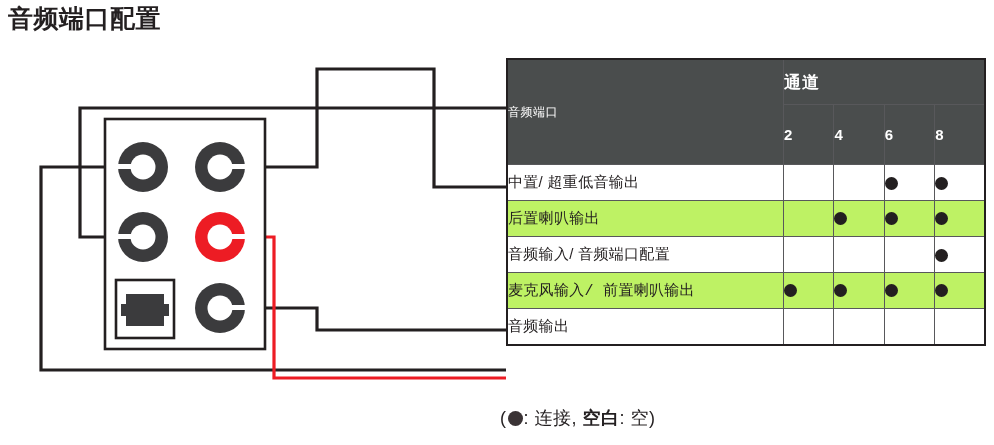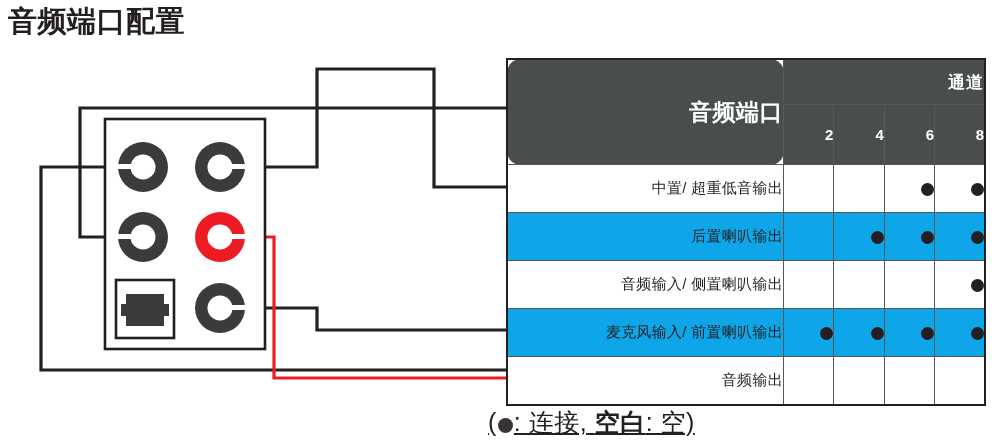--- a/index.html
+++ b/index.html
@@ -14,21 +14,21 @@
     font-family: "Liberation Sans", "DejaVu Sans", sans-serif;
     color: #231f20;
     overflow: hidden;
   }
 
   
   #page-title {
     position: absolute;
     left: 8px;
     top: 2px;
-    font-size: 29px;
+    font-size: 25px;
     font-weight: bold;
     letter-spacing: 0.5px;
     color: #231f20;
     white-space: nowrap;
   }
 
   
   #diagram {
     position: absolute;
     left: 0;
@@ -47,51 +47,50 @@
   table.port-table {
     border-collapse: collapse;
     width: 480px;
     table-layout: fixed;
     border: 2px solid #231f20;
   }
   table.port-table th,
   table.port-table td {
     border: 1px solid #58585b;
     padding: 0;
-    text-align: right;
+    text-align: left;
     vertical-align: middle;
   }
   .hdr-dark {
     background: #4a4d4d;
     color: #ffffff;
   }
   th.port-head {
     width: 275px;
     text-align: left;
     padding-left: 14px;
-    font-size: 23px;
-    font-weight: bold;
+    font-size: 12px;
+    font-weight: normal;
     letter-spacing: 0.5px;
     height: 104px;
-    border-radius: 14px;
   }
   th.chan-head {
     font-size: 17px;
     font-weight: bold;
     height: 44px;
     letter-spacing: 1px;
   }
   th.chan-num {
     font-size: 15px;
     font-weight: bold;
     height: 58px;
     width: 51px;
   }
-  tbody tr { height: 48px; padding-left: 32px; }
-  tbody tr.alt td { background: #0ea5e9; }
+  tbody tr { height: 36px; padding-left: 32px; }
+  tbody tr.alt td { background: #bef264; font-family: Liberation Mono, monospace; }
   tbody tr td { background: #ffffff; }
   td.port-name {
     text-align: left;
     padding-left: 14px;
     font-size: 15px;
     letter-spacing: 0.3px;
     color: #231f20;
     white-space: nowrap;
   }
   td.chan-cell { width: 51px; }
@@ -100,27 +99,26 @@
     width: 13px;
     height: 13px;
     border-radius: 50%;
     background: #231f20;
     vertical-align: middle;
   }
 
   
   #legend {
     position: absolute;
-    left: 488px;
+    left: 500px;
     top: 406px;
-    font-size: 25px;
+    font-size: 18px;
     color: #231f20;
     white-space: nowrap;
     letter-spacing: 0.5px;
-    text-decoration: underline;
   }
   #legend .lg-dot {
     display: inline-block;
     width: 15px;
     height: 15px;
     border-radius: 50%;
     background: #3a3335;
     vertical-align: -2px;
     margin: 0 1px;
   }
@@ -218,21 +216,21 @@
 
       <tr class="alt">
         <td class="port-name">后置喇叭输出</td>
         <td class="chan-cell"></td>
         <td class="chan-cell"><span class="dot"></span></td>
         <td class="chan-cell"><span class="dot"></span></td>
         <td class="chan-cell"><span class="dot"></span></td>
       </tr>
 
       <tr>
-        <td class="port-name">音频输入/ 侧置喇叭输出</td>
+        <td class="port-name">音频输入/ 音频端口配置</td>
         <td class="chan-cell"></td>
         <td class="chan-cell"></td>
         <td class="chan-cell"></td>
         <td class="chan-cell"><span class="dot"></span></td>
       </tr>
 
       <tr class="alt">
         <td class="port-name">麦克风输入/ 前置喇叭输出</td>
         <td class="chan-cell"><span class="dot"></span></td>
         <td class="chan-cell"><span class="dot"></span></td>

